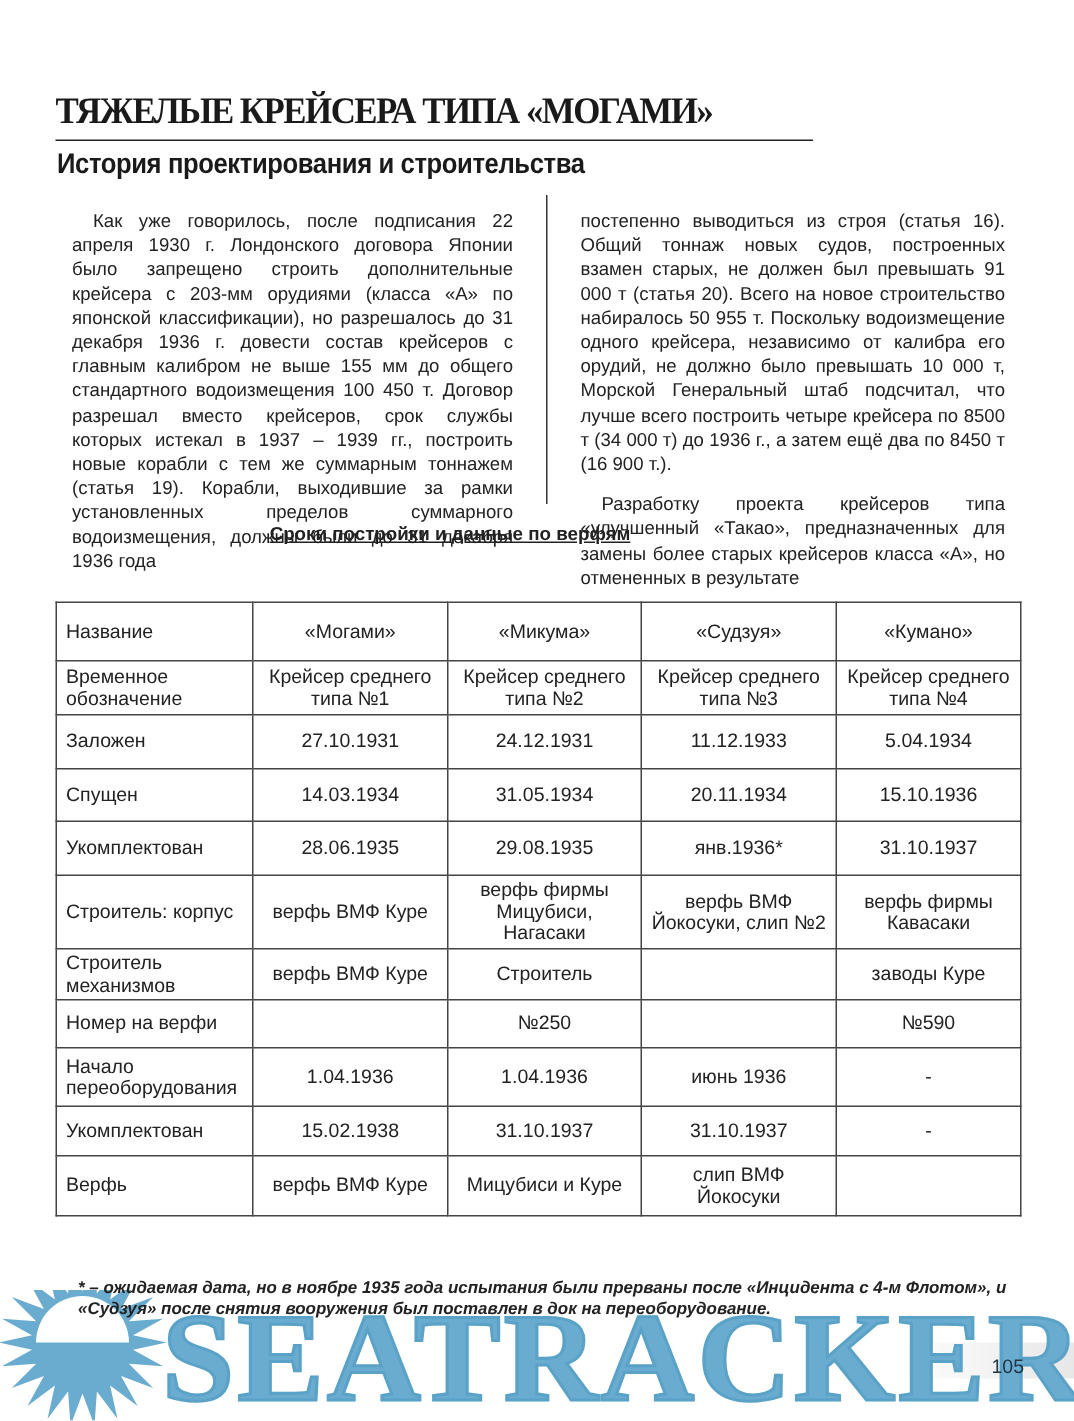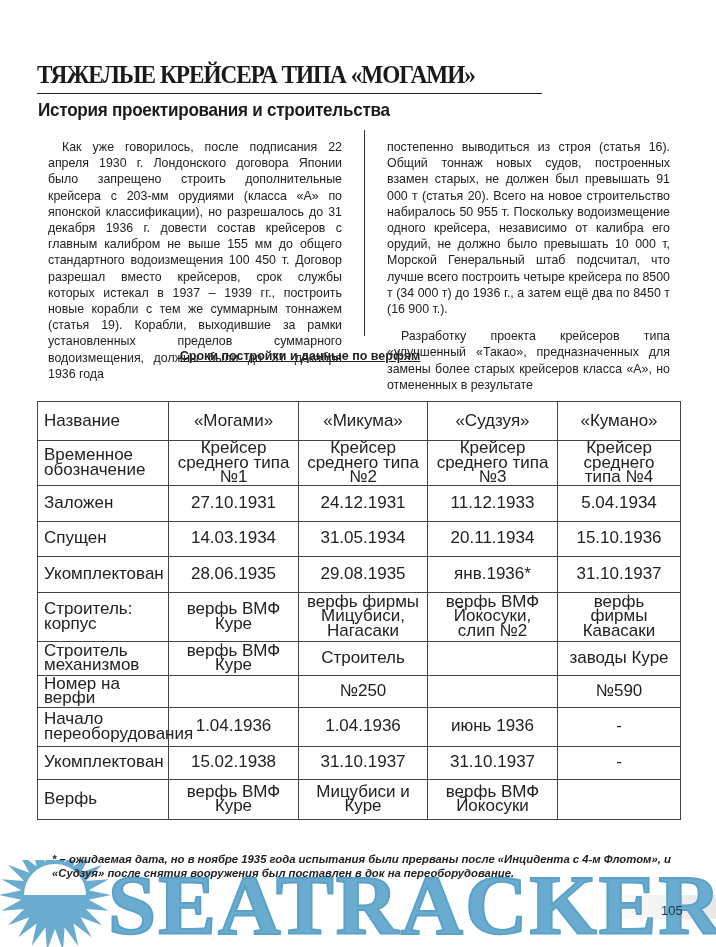--- a/index.html
+++ b/index.html
@@ -31,21 +31,21 @@
   .col-right { left: 376px; width: 305px; }
   .col-sep { position: absolute; left: 364px; top: 130px; width: 0; height: 206px; border-left: 1px solid #333; }
   .indent { text-indent: 14px; }
 
   .table-title {
     position: absolute; left: 0; width: 600px; top: 349px; text-align: center;
     font-weight: bold; font-size: 12.5px; text-decoration: underline; color: #222;
   }
   table.sched {
     position: absolute; left: 37px; top: 401px; width: 643px;
-    border-collapse: collapse; font-size: 17px; color: #222;
+    border-collapse: collapse; font-size: 13px; color: #222;
     table-layout: fixed;
   }
   table.sched td { border: 1px solid #444; padding: 0 6px; line-height: 14.5px; }
   table.sched td.lab { text-align: left; }
   table.sched td.val { text-align: center; }
   .footnote {
     position: absolute; left: 52px; top: 852px; width: 640px; font-size: 11.3px;
     font-style: italic; line-height: 14px; color: #222; z-index: 3; font-weight: bold;
   }
   .watermark {
@@ -157,21 +157,21 @@
         <td class="lab">Укомплектован</td>
         <td class="val">15.02.1938</td>
         <td class="val">31.10.1937</td>
         <td class="val">31.10.1937</td>
         <td class="val">-</td>
       </tr>
       <tr style="height: 40px;">
         <td class="lab">Верфь</td>
         <td class="val">верфь ВМФ Куре</td>
         <td class="val">Мицубиси и Куре</td>
-        <td class="val">верфь ВМФ Йокосуки</td>
+        <td class="val">слип ВМФ Йокосуки</td>
         <td class="val"></td>
       </tr>
     </tbody>
 </table>
 
 <div class="footnote">* – ожидаемая дата, но в ноябре 1935 года испытания были прерваны после «Инцидента с 4-м Флотом», и «Судзуя» после снятия вооружения был поставлен в док на переоборудование.</div>
 
 <svg class="watermark" viewBox="0 0 716 87" preserveAspectRatio="none">
   <g id="sun">
       <polygon points="111.0,35.0 88.7,39.8 108.7,50.8 85.9,49.1 102.1,65.3 80.7,57.3 91.7,77.3 73.4,63.6 78.3,85.9 64.6,67.6 63.0,90.4 55.0,69.0 47.0,90.4 45.4,67.6 31.7,85.9 36.6,63.6 18.3,77.3 29.3,57.3 7.9,65.3 24.1,49.1 1.3,50.8 21.3,39.8 -1.0,35.0 21.3,30.2 1.3,19.2 24.1,20.9 7.9,4.7 29.3,12.7 18.3,-7.3 36.6,6.4 31.7,-15.9 45.4,2.4 47.0,-20.4 55.0,1.0 63.0,-20.4 64.6,2.4 78.3,-15.9 73.4,6.4 91.7,-7.3 80.7,12.7 102.1,4.7 85.9,20.9 108.7,19.2 88.7,30.2" fill="#6aaccf"></polygon>

